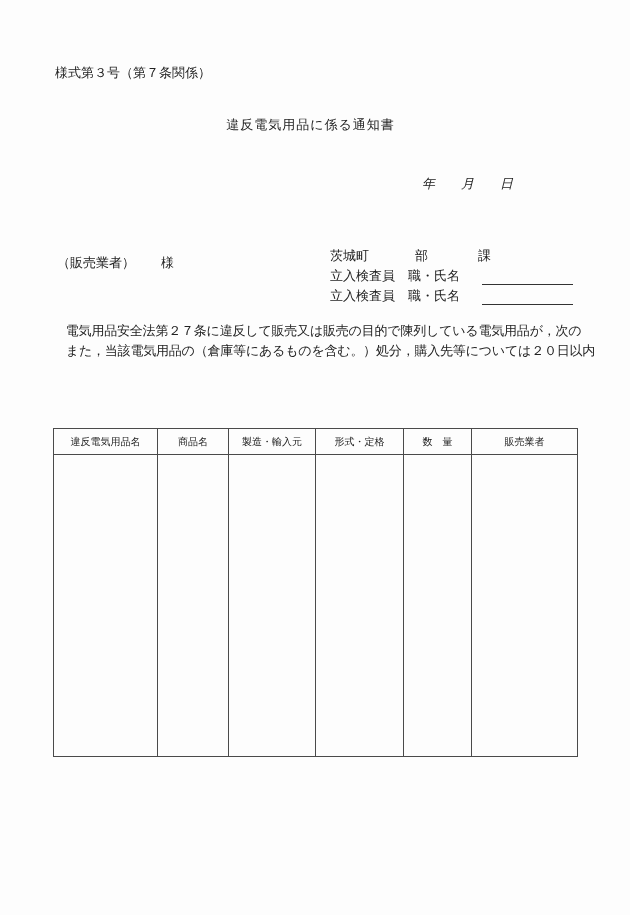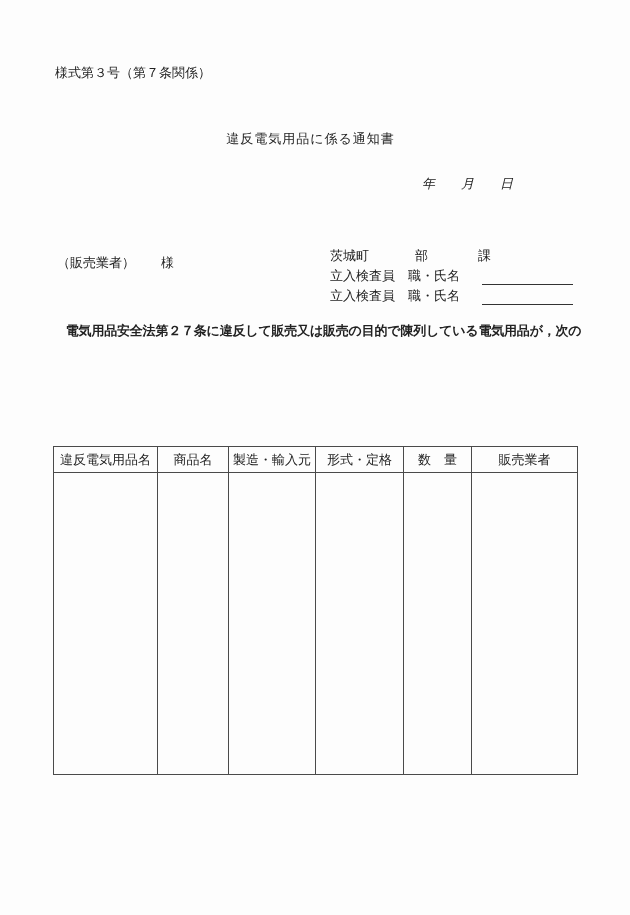--- a/index.html
+++ b/index.html
@@ -13,21 +13,21 @@
     width: 630px;
     height: 915px;
     background: #fdfdfd;
     overflow: hidden;
     font-size: 13px;
     line-height: 14px;
   }
   .abs { position: absolute; white-space: pre; }
   .form-number { left: 55px; top: 66px; }
   .doc-title {
-    left: 0; top: 132px; width: 621px;
+    left: 0; top: 118px; width: 621px;
     text-align: center; letter-spacing: 1px;
   }
   .date-line { left: 422px; top: 177px; font-style: italic; }
   .recipient { left: 57px; top: 212px; margin-top: 44px; }
 
   .issuer-town    { left: 330px; top: 249px; }
   .issuer-dept    { left: 415px; top: 249px; }
   .issuer-section { left: 478px; top: 249px; }
   .inspector-1 { left: 330px; top: 269px; }
   .inspector-2 { left: 330px; top: 289px; }
@@ -41,30 +41,29 @@
 
   .body-text {
     position: absolute;
     left: 53px; top: 321px; width: 530px;
     letter-spacing: -0.2px;
   }
   .body-text .line {
     white-space: pre;
     line-height: 20px;
     height: 20px;
-    font-weight: bold;
   }
 
   .notice-table {
     position: absolute;
-    left: 53px; top: 446px;
+    left: 53px; top: 428px;
     width: 524px;
     border-collapse: collapse;
     table-layout: fixed;
-    font-size: 13px;
+    font-size: 10px;
   }
   .notice-table th, .notice-table td {
     border: 1px solid #4a4a4a;
     font-weight: normal;
     text-align: center;
     padding: 0;
     overflow: hidden;
     white-space: pre;
   }
   .notice-table thead th { height: 26px; vertical-align: middle; }
@@ -88,20 +87,21 @@
   <div class="abs issuer-section">課</div>
 
   <div class="abs inspector-1">立入検査員　職・氏名</div>
   <div class="sign-line sign-line-1"></div>
 
   <div class="abs inspector-2">立入検査員　職・氏名</div>
   <div class="sign-line sign-line-2"></div>
 
   <div class="body-text">
     <div class="line">　電気用品安全法第２７条に違反して販売又は販売の目的で陳列している電気用品が，次の</div>
+    <div class="line">　また，当該電気用品の（倉庫等にあるものを含む。）処分，購入先等については２０日以内</div>
   </div>
 
   <table class="notice-table">
     <colgroup>
       <col style="width:104px">
       <col style="width:71px">
       <col style="width:87px">
       <col style="width:88px">
       <col style="width:68px">
       <col style="width:106px">

